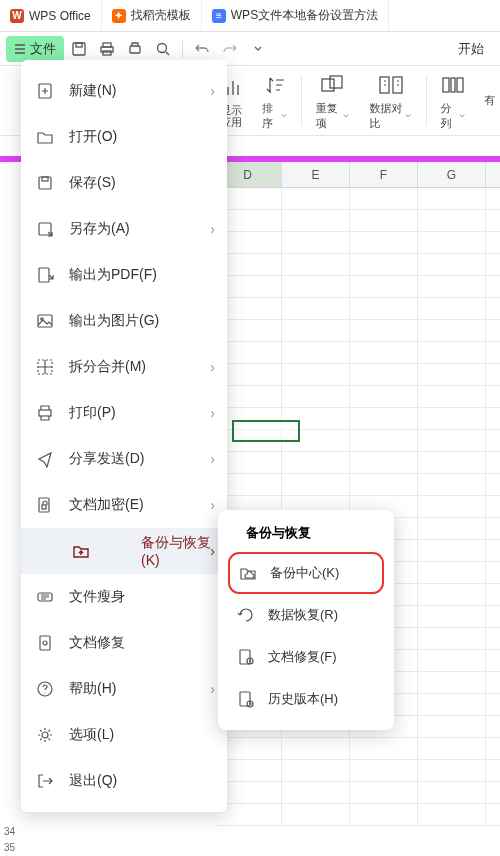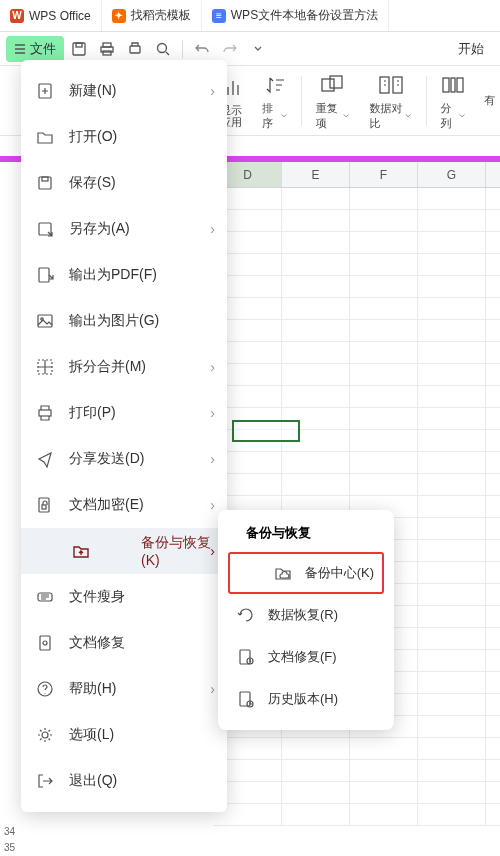--- a/index.html
+++ b/index.html
@@ -29,21 +29,21 @@
 .file-menu { position:absolute; left:21px; top:60px; width:206px; background:#fff; box-shadow:0 4px 20px rgba(0,0,0,.18); border-radius:6px; padding:8px 0; }
 .mi { height:46px; display:flex; align-items:center; padding:0 14px; gap:14px; font-size:14px; color:#333; position:relative; }
 .mi.active{background:#eef2f6;}
 .mi .micon{width:20px;display:flex;justify-content:center;color:#555;}
 .mi.active .micon, .mi.active span { color:#7f1d1d;margin-left:37px; }
 .mi .chev{position:absolute;right:12px;color:#999;}
 .submenu { position:absolute; left:218px; top:510px; width:176px; background:#fff; box-shadow:0 4px 20px rgba(0,0,0,.2); border-radius:8px; padding:14px 10px 10px; }
 .submenu h4{font-size:13px;font-weight:bold;margin:0 18px 10px;}
 .si { height:42px; display:flex; align-items:center; gap:12px; padding:0 8px; font-size:13px; color:#333; border-radius:4px; }
 .si .sicon{width:20px;display:flex;justify-content:center;color:#555;}
-.hl{border:2px solid #e33; border-radius:3px;justify-content:flex-end;}
+.hl{border:2px solid #e33; border-radius:11px;}
 .rownumbox{position:absolute;left:0;bottom:0;font-size:10px;color:#666;padding:0 4px;line-height:16px;}
 </style>
 </head>
 <body>
 
 <div class="tabbar">
   <div class="tab">
     <span class="tab-icon red">W</span>
     <span>WPS Office</span>
   </div>

